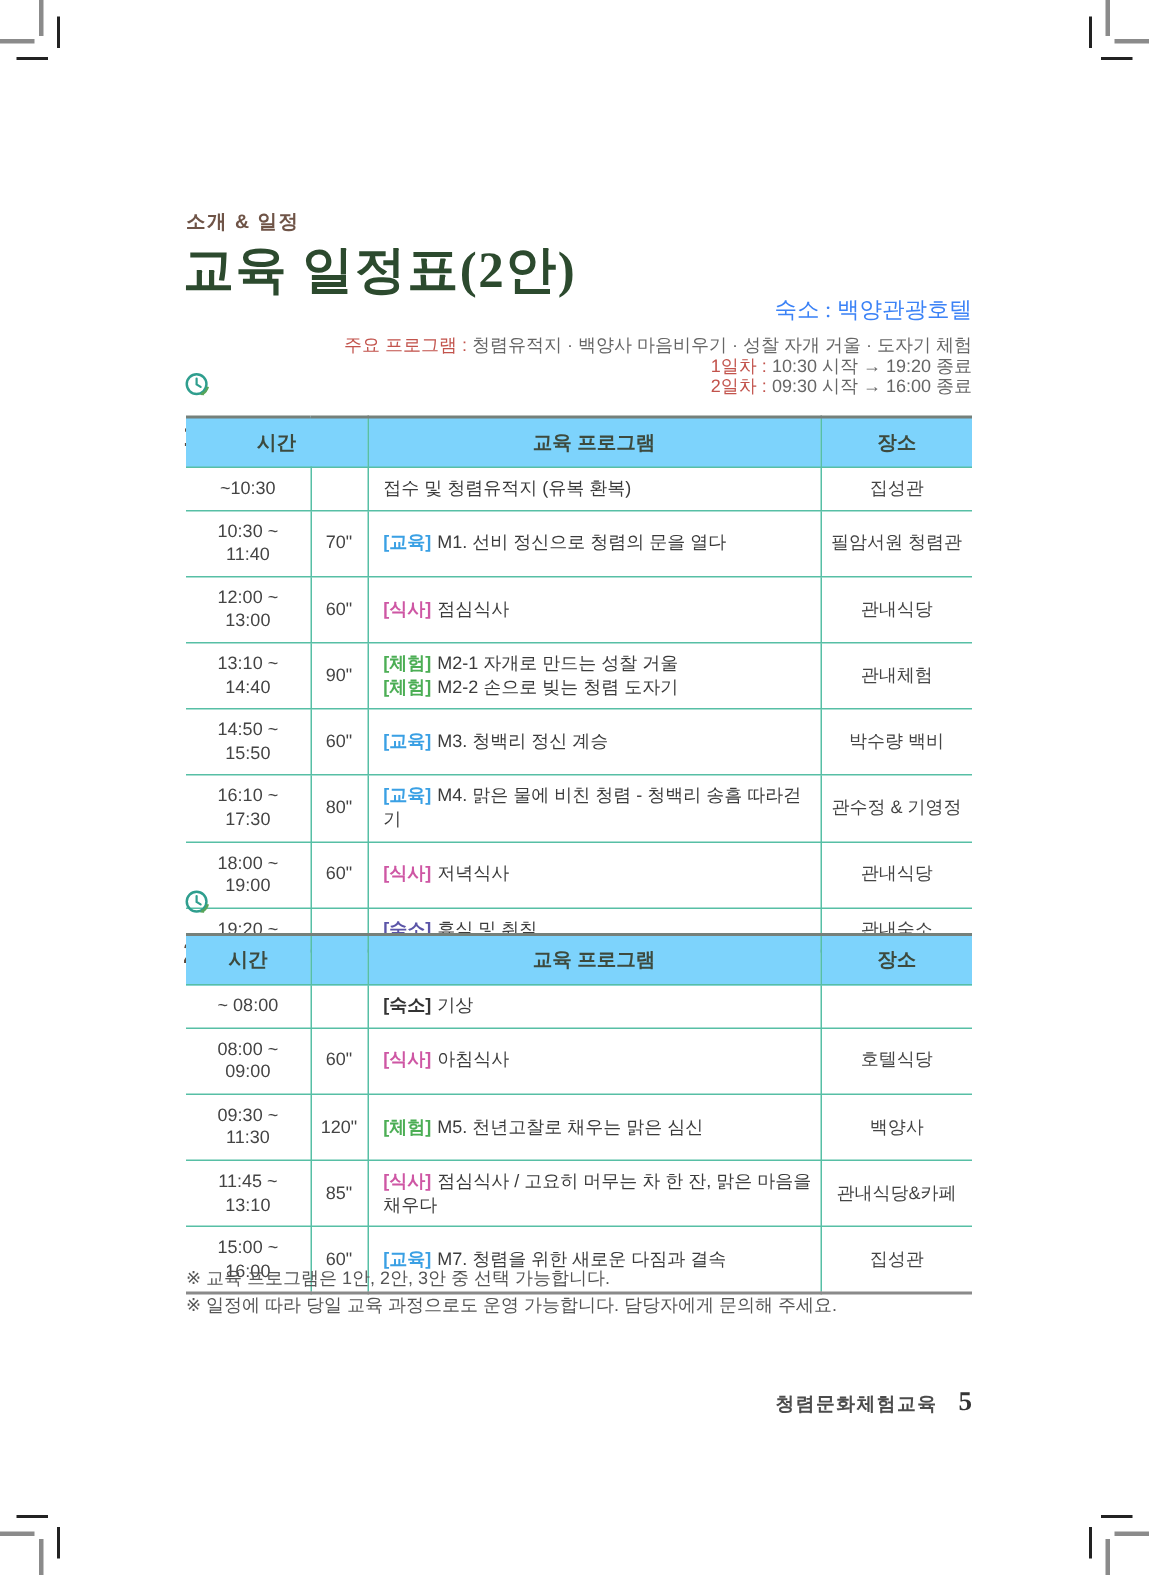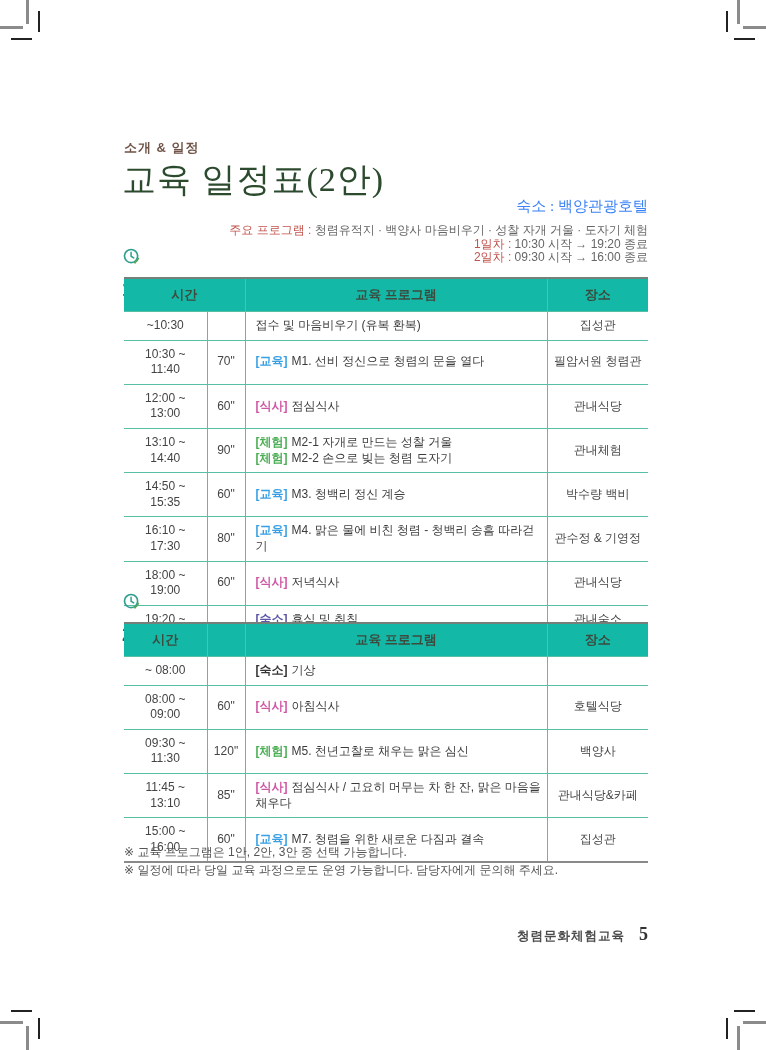--- a/index.html
+++ b/index.html
@@ -9,41 +9,41 @@
   
   .crop{position:absolute;}
   .crop.g{background:#8b8b8b;}
   .crop.k{background:#222222;}
 
   
   .eyebrow{position:absolute;left:124px;top:139px;font-size:13px;font-weight:bold;
            color:#6f5447;letter-spacing:1px;}
   .title{position:absolute;left:122px;top:157px;
          font-family:"Liberation Serif","DejaVu Serif",serif;
-         font-size:34px;font-weight:normal;color:#2c4a2e;letter-spacing:1px;}
+         font-size:34px;font-weight:bold;color:#2c4a2e;letter-spacing:1px;}
   .info{position:absolute;right:118px;top:197px;text-align:right;}
   .lodging{font-family:"Liberation Serif","DejaVu Serif",serif;font-size:15px;
            font-weight:normal;color:#3b82f6;margin-bottom:8px;}
   .iline{font-size:12px;line-height:13.5px;color:#666666;}
   .iline .lbl{color:#c2534c;margin-left:24px;}
 
   
   .sec-head{position:absolute;left:122px;display:flex;gap:6px;flex-direction:column;}
   .sec-head .txt{font-size:20px;font-weight:bold;color:#5d4a3d;letter-spacing:4px;}
   #sec1{top:247px;}
   #sec2{top:592px;}
 
   
   .sched{position:absolute;left:124px;width:524px;border-collapse:collapse;
          table-layout:fixed;font-size:12px;color:#3b3b3b;
          border-top:2px solid #75807a;border-bottom:2px solid #8a8a8a;}
   #table1{top:277px;}
   #table2{top:622px;}
   .c-time{width:83px;}.c-dur{width:38px;}.c-prog{width:302px;}.c-place{width:101px;}
-  .sched th{background:#14b8a6;color:#3d4a3e;font-size:13px;font-weight:bold;
+  .sched th{background:#7dd3fc;color:#3d4a3e;font-size:13px;font-weight:bold;
             padding:7px 4px;border-bottom:1px solid #57bfa5;}
   .sched td{padding:6px 5px;border-bottom:1px solid #57bfa5;vertical-align:middle;
             line-height:1.3;}
   .sched th:not(:last-child),.sched td:not(:last-child){border-right:1px solid #57bfa5;}
   .sched tr:last-child td{border-bottom:none;}
   .t,.d,.pl{text-align:center;color:#444444;}
   .p{text-align:left;padding-left:10px !important;}
   .tag{font-weight:bold;margin-right:4px;}
   .tag:empty{margin-right:0;}
   .t-edu{color:#3aa0e4;}
@@ -119,21 +119,21 @@
       <tr>
         <th colspan="2">시간</th>
         <th>교육 프로그램</th>
         <th>장소</th>
       </tr>
     </thead>
     <tbody>
       <tr>
         <td class="t">~10:30</td>
         <td class="d"></td>
-        <td class="p"><span>접수 및 마음비우기 (유복 환복)</span></td>
+        <td class="p"><span>접수 및 청렴유적지 (유복 환복)</span></td>
         <td class="pl">집성관</td>
       </tr>
       <tr>
         <td class="t">10:30 ~ 11:40</td>
         <td class="d">70"</td>
         <td class="p"><span class="tag t-edu">[교육]</span><span>M1. 선비 정신으로 청렴의 문을 열다</span></td>
         <td class="pl">필암서원 청렴관</td>
       </tr>
       <tr>
         <td class="t">12:00 ~ 13:00</td>
@@ -144,21 +144,21 @@
       <tr>
         <td class="t">13:10 ~ 14:40</td>
         <td class="d">90"</td>
         <td class="p">
           <div class="pline"><span class="tag t-exp">[체험]</span><span>M2-1 자개로 만드는 성찰 거울</span></div>
           <div class="pline"><span class="tag t-exp">[체험]</span><span>M2-2 손으로 빚는 청렴 도자기</span></div>
         </td>
         <td class="pl">관내체험</td>
       </tr>
       <tr>
-        <td class="t">14:50 ~ 15:35</td>
+        <td class="t">14:50 ~ 15:50</td>
         <td class="d">60"</td>
         <td class="p"><span class="tag t-edu">[교육]</span><span>M3. 청백리 정신 계승</span></td>
         <td class="pl">박수량 백비</td>
       </tr>
       <tr>
         <td class="t">16:10 ~ 17:30</td>
         <td class="d">80"</td>
         <td class="p"><span class="tag t-edu">[교육]</span><span>M4. 맑은 물에 비친 청렴 - 청백리 송흠 따라걷기</span></td>
         <td class="pl">관수정 &amp; 기영정</td>
       </tr>

